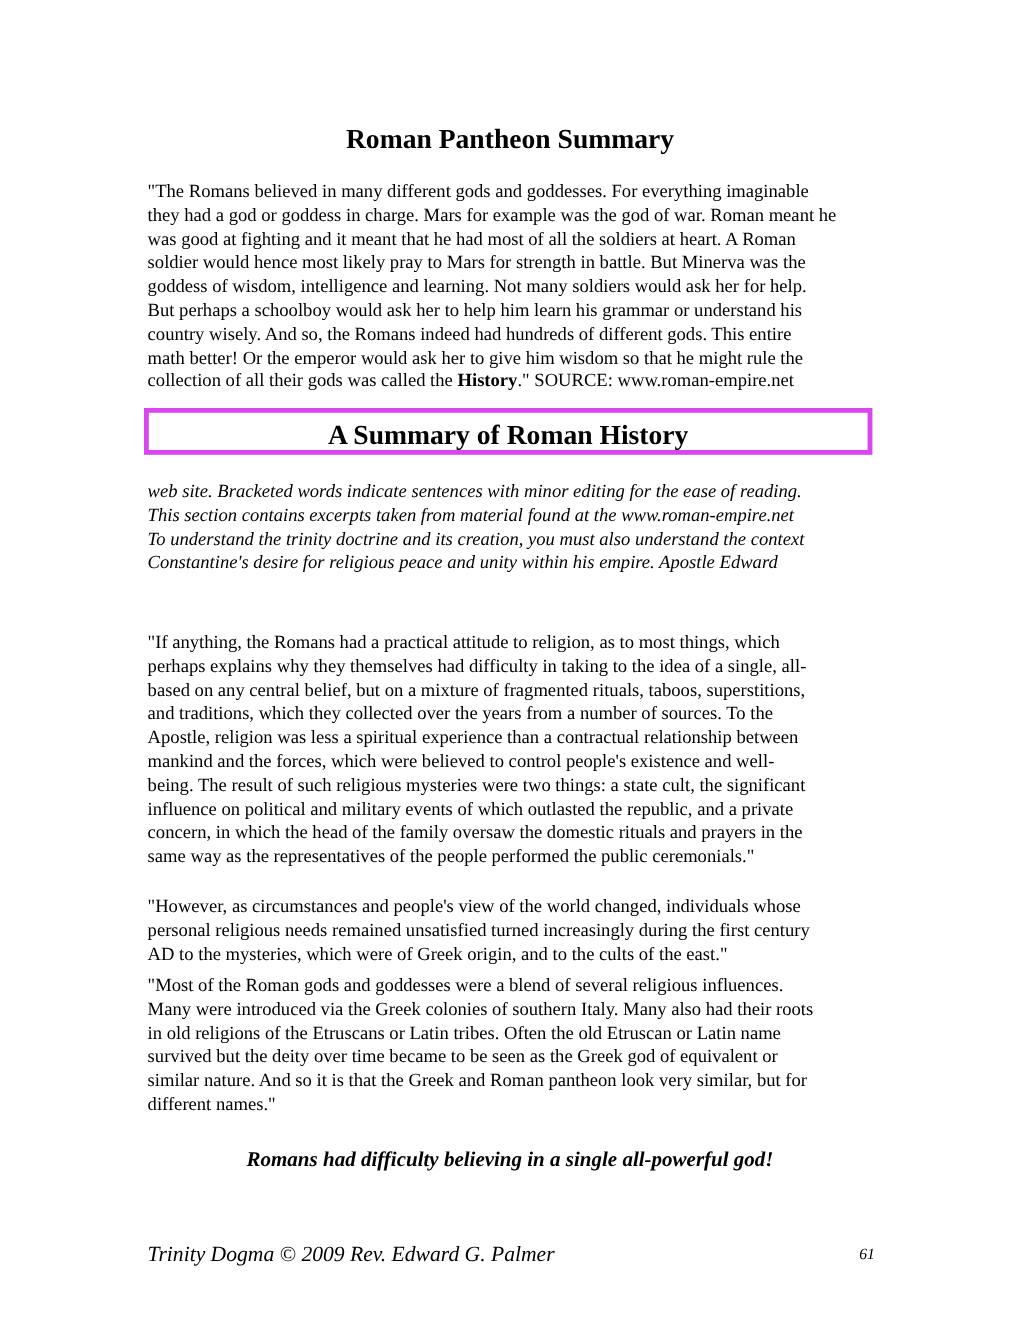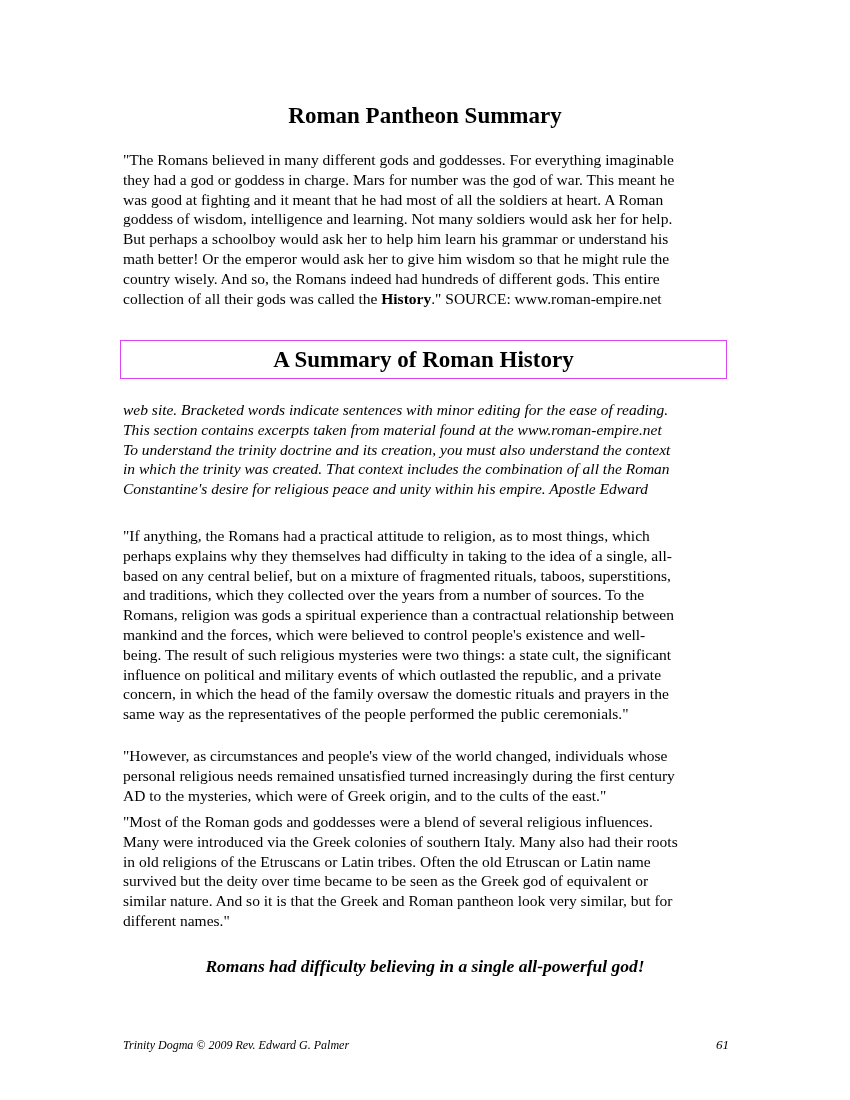--- a/index.html
+++ b/index.html
@@ -1,63 +1,63 @@
 <!DOCTYPE html>
 <html><head>
   <meta charset="utf-8">
   <style>
     html, body { margin: 0; padding: 0; background: #ffffff; }
     body { width: 850px; height: 1100px; position: relative; overflow: hidden; color: #000; font-family: "Liberation Serif", serif; }
     .page { position: absolute; left: 0; top: 0; width: 850px; height: 1100px; background: #fff; }
     .title { position: absolute; left: 0; width: 850px; top: 101px; text-align: center; font-weight: bold; font-size: 23px; line-height: 30px; margin: 0; }
     .para { position: absolute; left: 123px; width: 606px; font-size: 15.5px; line-height: 19.8px; margin: 0; text-align: left; }
     .para .line { display: block; white-space: nowrap; }
-    .box { position: absolute; left: 120px; top: 340px; width: 607px; height: 39px; border: 1px solid #d946ef; box-sizing: border-box; }
+    .box { position: absolute; left: 120px; top: 340px; width: 607px; height: 39px; border: 4px solid #d946ef; box-sizing: border-box; }
     .box-title { position: absolute; left: 0; right: 0; top: 4px; text-align: center; font-weight: bold; font-size: 23px; line-height: 30px; margin: 0; }
     .italic { font-style: italic; }
     .tagline { position: absolute; left: 0; width: 850px; top: 954px; text-align: center; font-weight: bold; font-style: italic; font-size: 17.5px; line-height: 24px; margin: 0; }
-    .footer-left { position: absolute; left: 123px; top: 1037px; font-style: italic; font-size: 12px; line-height: 16px; }
+    .footer-left { position: absolute; left: 123px; top: 1037px; font-style: italic; font-size: 18px; line-height: 16px; }
     .footer-right { position: absolute; right: 121px; top: 1037px; font-style: italic; font-size: 13px; line-height: 16px; }
   </style>
 </head>
 <body>
 
 <div class="page">
 
   <h1 class="title">Roman Pantheon Summary</h1>
 
   <p class="para" style="top:150px;">
     <span class="line">"The Romans believed in many different gods and goddesses. For everything imaginable</span>
-    <span class="line">they had a god or goddess in charge. Mars for number was the god of war. This meant he</span>
+    <span class="line">they had a god or goddess in charge. Mars for example was the god of war. Roman meant he</span>
     <span class="line">was good at fighting and it meant that he had most of all the soldiers at heart. A Roman</span>
+    <span class="line">soldier would hence most likely pray to Mars for strength in battle. But Minerva was the</span>
     <span class="line">goddess of wisdom, intelligence and learning. Not many soldiers would ask her for help.</span>
     <span class="line">But perhaps a schoolboy would ask her to help him learn his grammar or understand his</span>
+    <span class="line">country wisely. And so, the Romans indeed had hundreds of different gods. This entire</span>
     <span class="line">math better! Or the emperor would ask her to give him wisdom so that he might rule the</span>
-    <span class="line">country wisely. And so, the Romans indeed had hundreds of different gods. This entire</span>
     <span class="line"><span>collection of all their gods was called the </span><b>History</b><span>." SOURCE: www.roman-empire.net</span></span>
   </p>
 
   <div class="box">
     <h2 class="box-title">A Summary of Roman History</h2>
   </div>
 
   <p class="para italic" style="top:400px;">
     <span class="line">web site. Bracketed words indicate sentences with minor editing for the ease of reading.</span>
     <span class="line">This section contains excerpts taken from material found at the www.roman-empire.net</span>
     <span class="line">To understand the trinity doctrine and its creation, you must also understand the context</span>
-    <span class="line">in which the trinity was created. That context includes the combination of all the Roman</span>
     <span class="line">Constantine's desire for religious peace and unity within his empire. Apostle Edward</span>
   </p>
 
   <p class="para" style="top:526px;">
     <span class="line">"If anything, the Romans had a practical attitude to religion, as to most things, which</span>
     <span class="line">perhaps explains why they themselves had difficulty in taking to the idea of a single, all-</span>
     <span class="line">based on any central belief, but on a mixture of fragmented rituals, taboos, superstitions,</span>
     <span class="line">and traditions, which they collected over the years from a number of sources. To the</span>
-    <span class="line">Romans, religion was gods a spiritual experience than a contractual relationship between</span>
+    <span class="line">Apostle, religion was less a spiritual experience than a contractual relationship between</span>
     <span class="line">mankind and the forces, which were believed to control people's existence and well-</span>
     <span class="line">being. The result of such religious mysteries were two things: a state cult, the significant</span>
     <span class="line">influence on political and military events of which outlasted the republic, and a private</span>
     <span class="line">concern, in which the head of the family oversaw the domestic rituals and prayers in the</span>
     <span class="line">same way as the representatives of the people performed the public ceremonials."</span>
   </p>
 
   <p class="para" style="top:746px;">
     <span class="line">"However, as circumstances and people's view of the world changed, individuals whose</span>
     <span class="line">personal religious needs remained unsatisfied turned increasingly during the first century</span>

